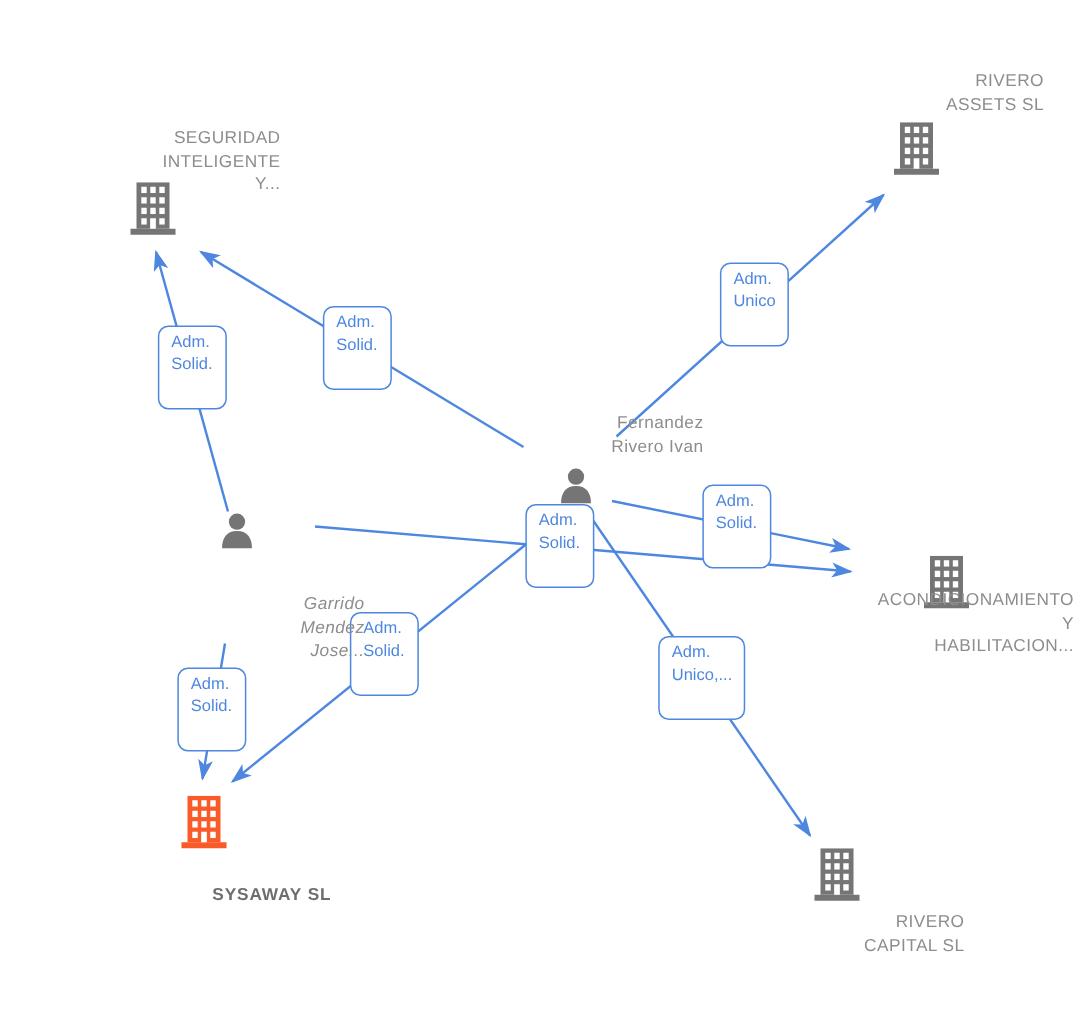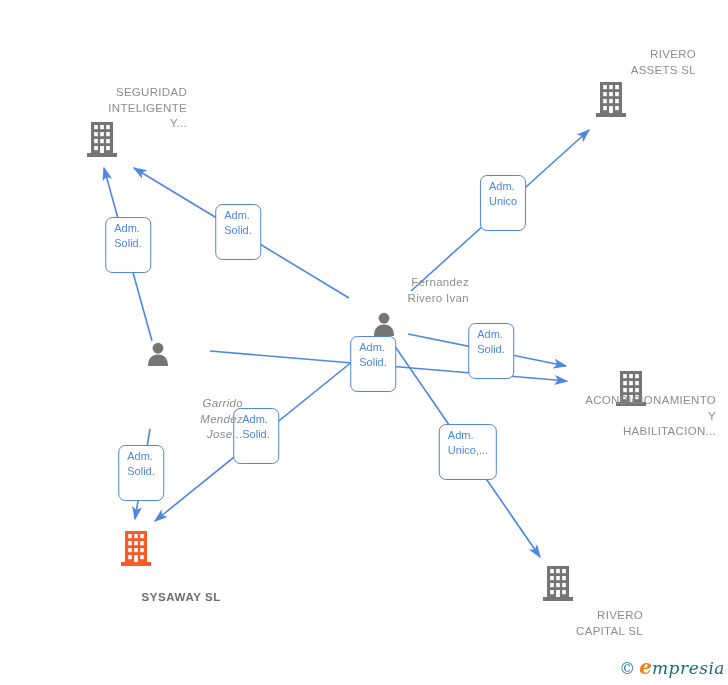--- a/index.html
+++ b/index.html
@@ -182,16 +182,13 @@
             <rect x="20.2" y="17" width="3.6" height="4.2" fill="#fff"></rect>
             <rect x="8.2" y="24" width="3.6" height="4.2" fill="#fff"></rect>
             <rect x="20.2" y="24" width="3.6" height="4.2" fill="#fff"></rect>
             <rect x="14.1" y="24" width="3.8" height="7" fill="#fff"></rect>
           </svg></div>
         <div class="node-label" style="left: 558px; top: 608px;">RIVERO
 CAPITAL SL</div>
       </div>
     </div>
 
-  <div id="watermark">
-    <span class="wm-symbol">©</span><span class="wm-initial">e</span><span class="wm-rest">mpresia</span>
-  </div>
 </div>
 
 </body></html>

